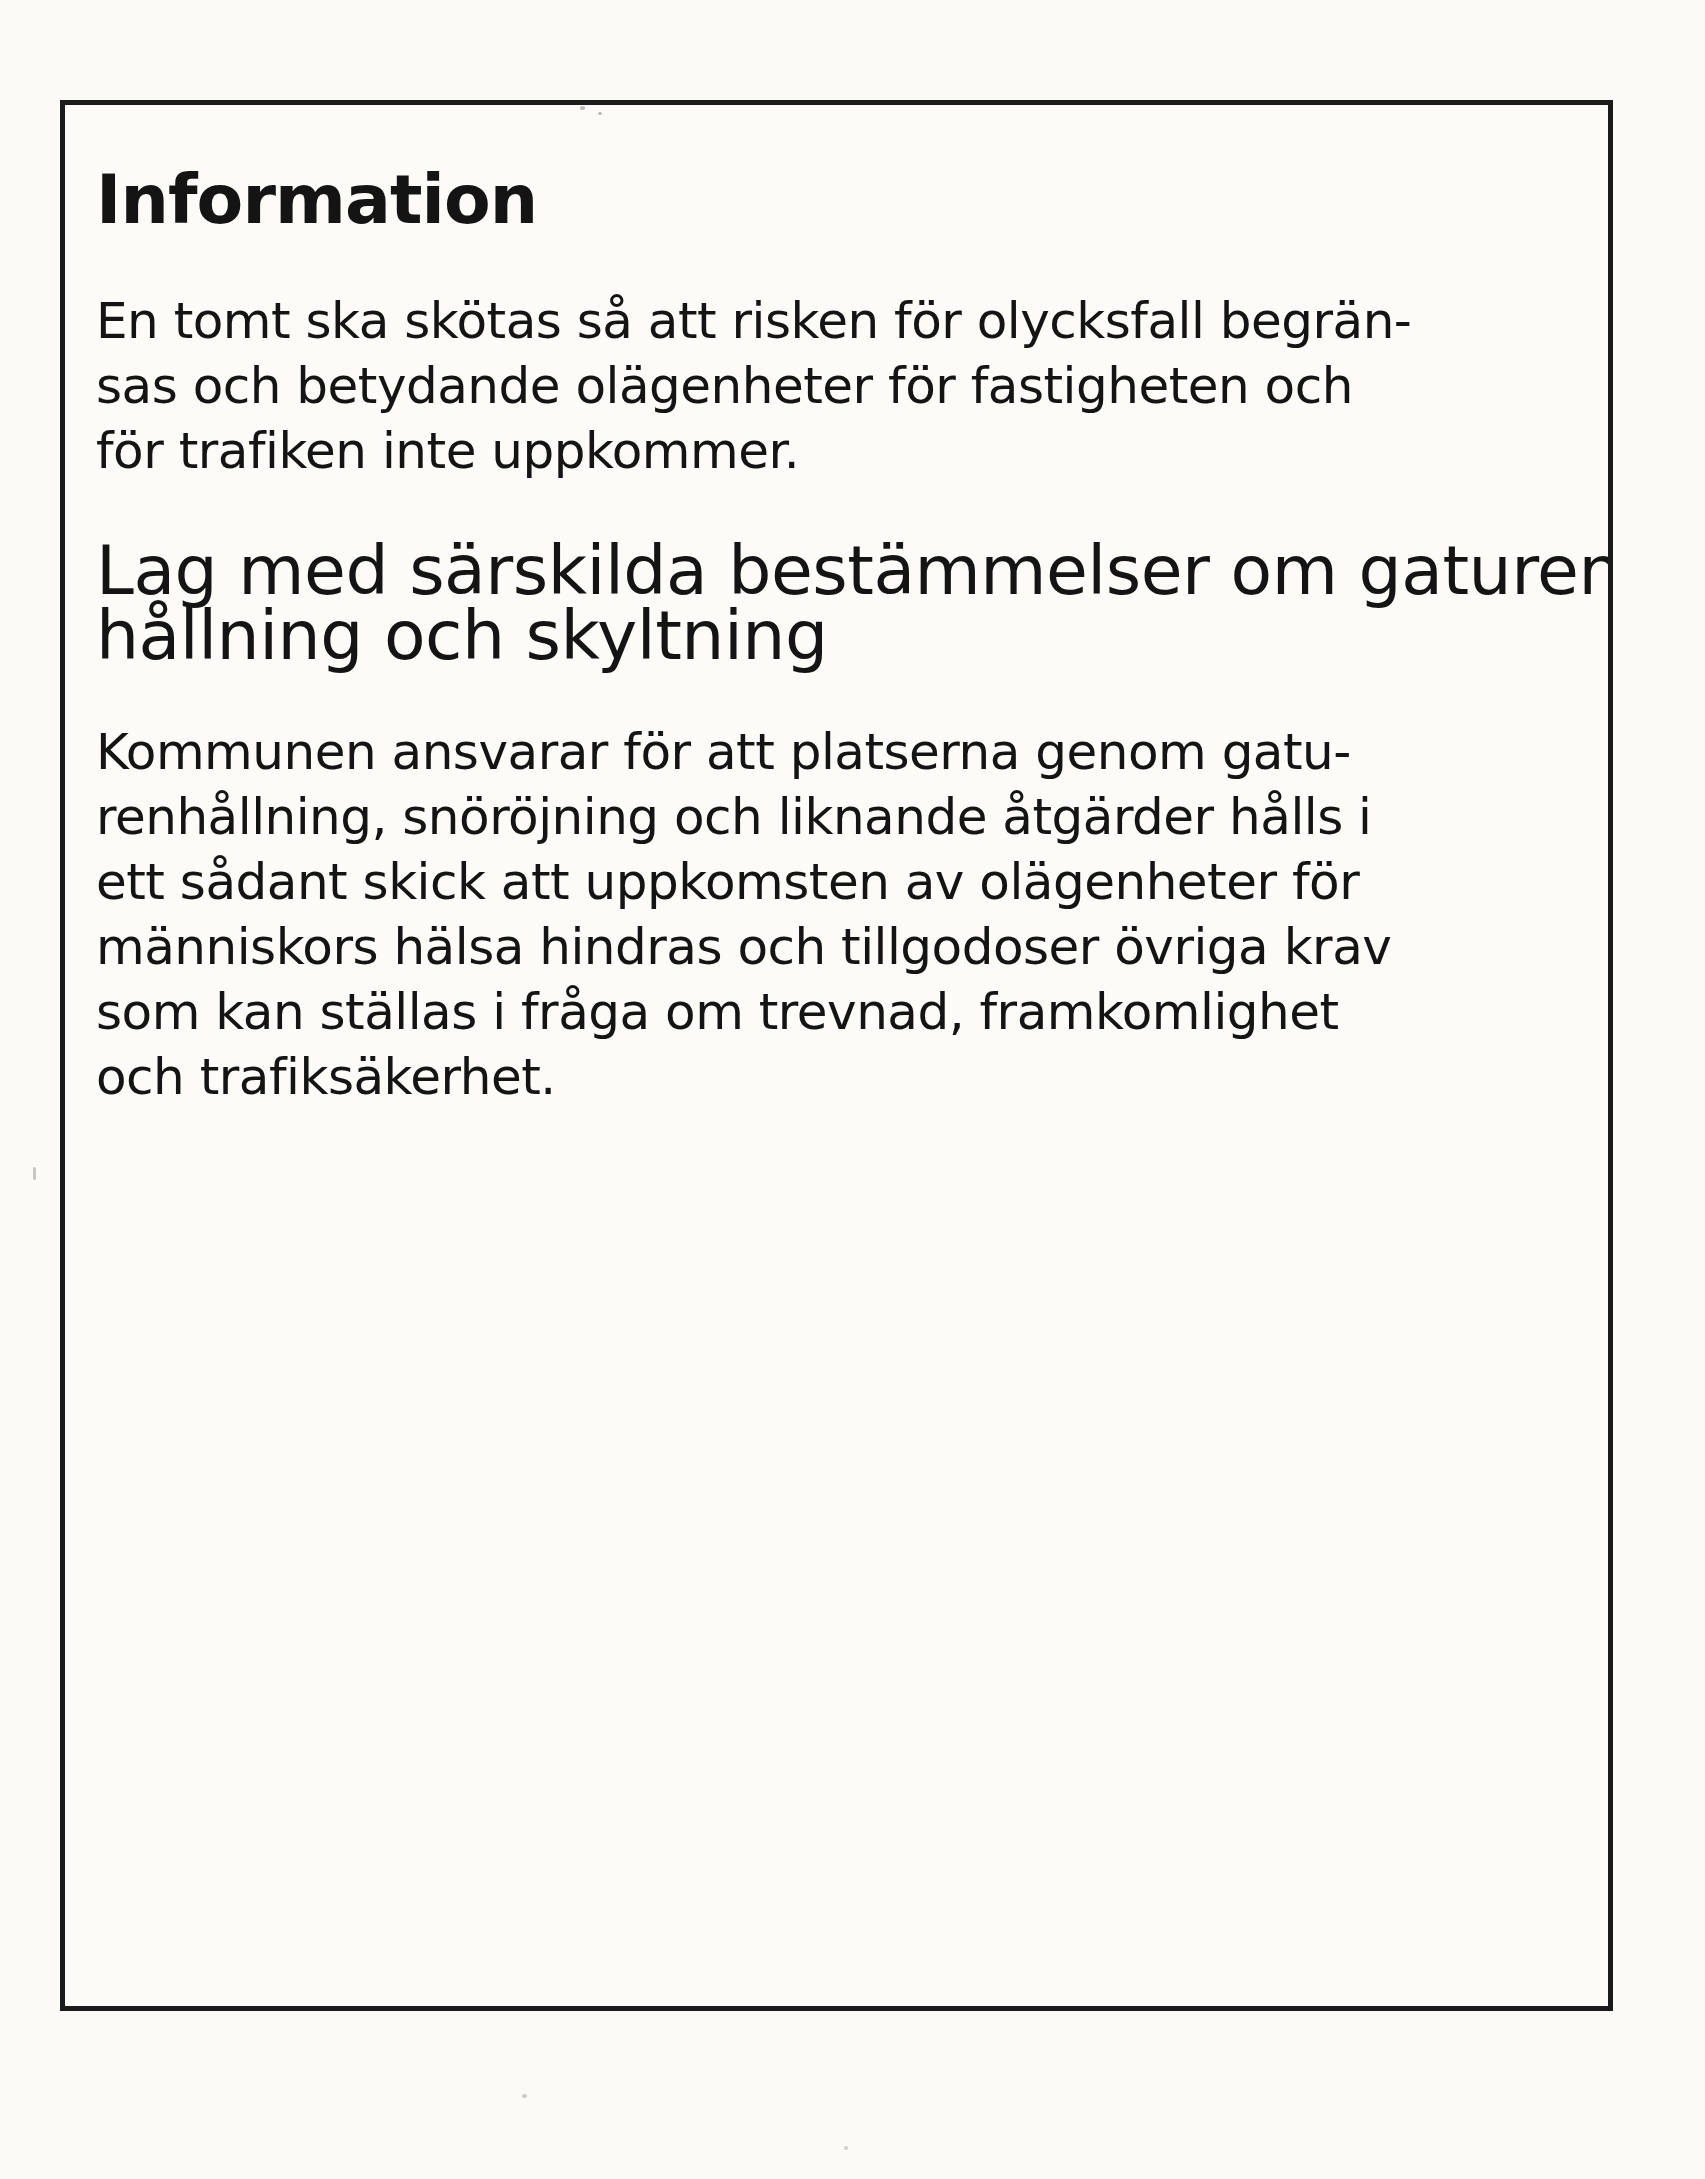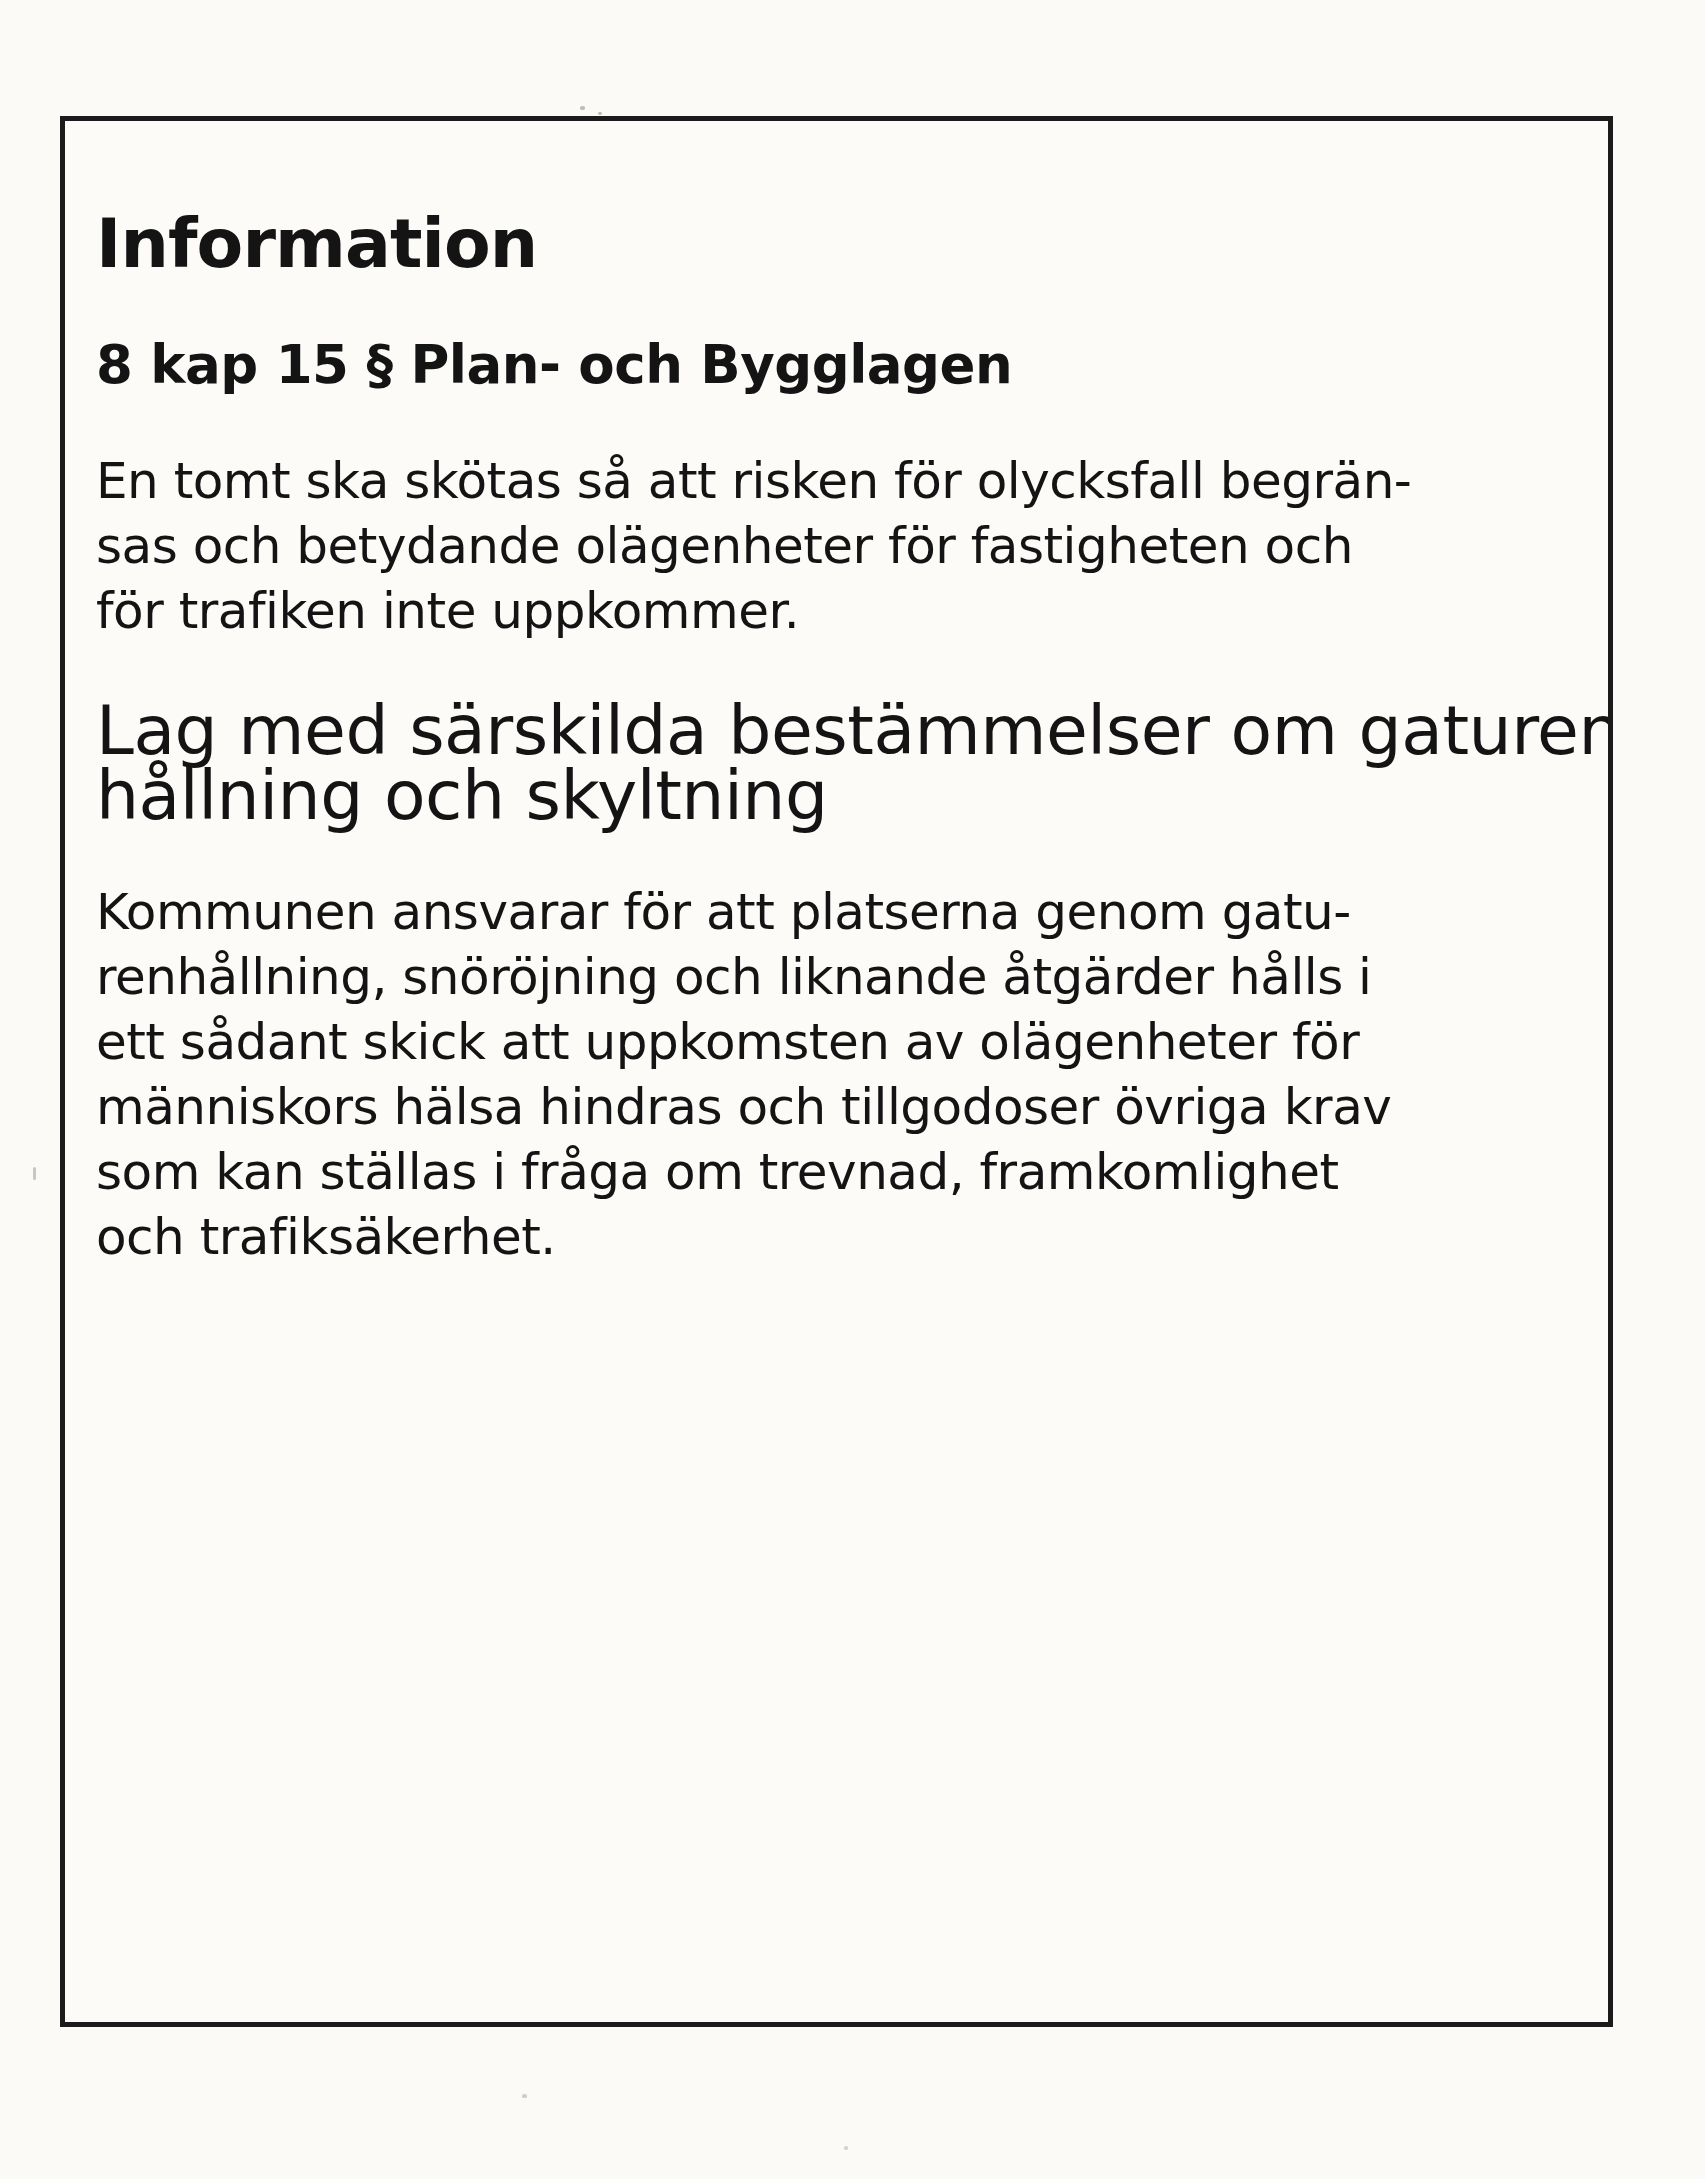--- a/index.html
+++ b/index.html
@@ -17,23 +17,22 @@
   }
   .info-box {
     position: absolute;
     left: 60px;
     top: 100px;
     width: 1553px;
     height: 1911px;
     border: 5.6px solid #1b1b1b;
     box-sizing: border-box;
     background: #fcfbf8;
-    padding: 84px 54px 0 31px;
+    padding: 56px 54px 0 31px;
     overflow: hidden;
-    margin-top: 16px;
   }
   .doc-title {
     font-size: 68px;
     font-weight: bold;
     letter-spacing: -0.9px;
     line-height: 1.15;
     margin: 0 0 50px 0;
     white-space: pre;
   }
   .section-heading {
@@ -71,21 +70,20 @@
   .speck-3 { left: 522px; top: 2094px; width: 4.7px; height: 3.7px; opacity: 0.4; }
   .speck-4 { left: 844px; top: 2146px; width: 3.7px; height: 3.7px; opacity: 0.35; }
   .speck-5 { left: 33px; top: 1167px; width: 2.8px; height: 13px; border-radius: 1.9px; opacity: 0.45; }
 </style>
 </head>
 <body>
 
 <div class="info-box">
   <h1 class="doc-title">Information</h1>
 
-  <h2 class="section-heading">8 kap 15 § Plan- och Bygglagen</h2>
 
   <p class="body-par">En tomt ska skötas så att risken för olycksfall begrän-
 sas och betydande olägenheter för fastigheten och
 för trafiken inte uppkommer.</p>
 
   <h3 class="subsection-heading">Lag med särskilda bestämmelser om gaturen-
 hållning och skyltning</h3>
 
 
   <p class="body-par">Kommunen ansvarar för att platserna genom gatu-

